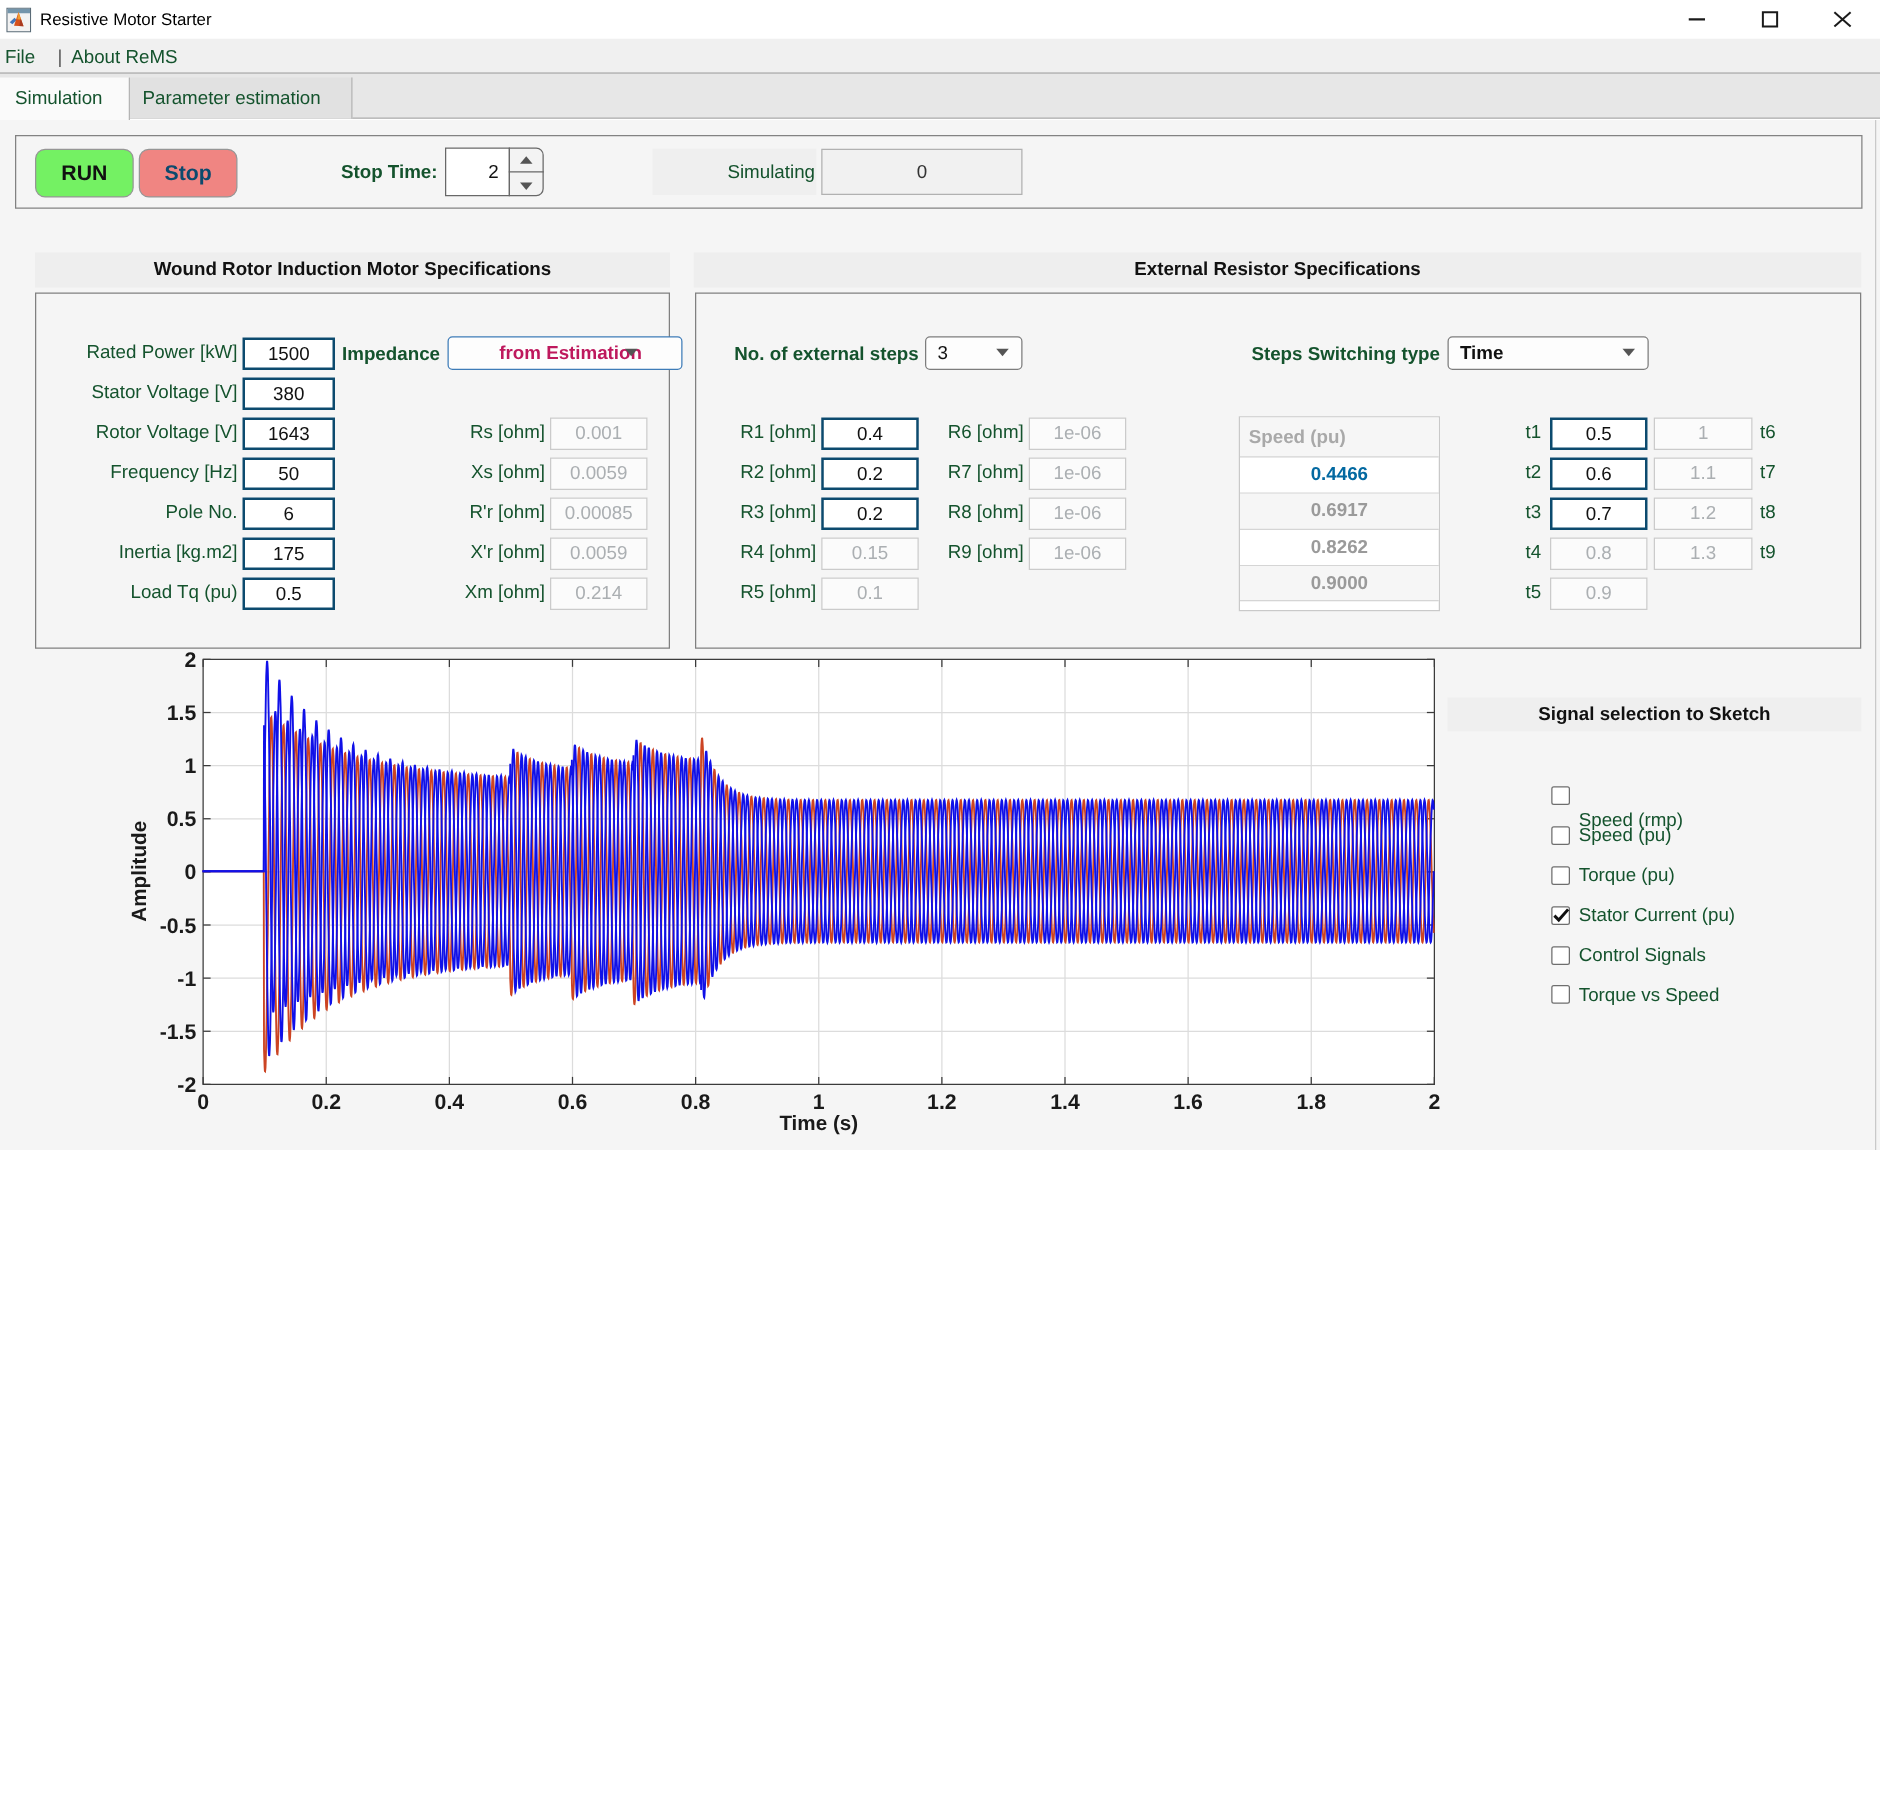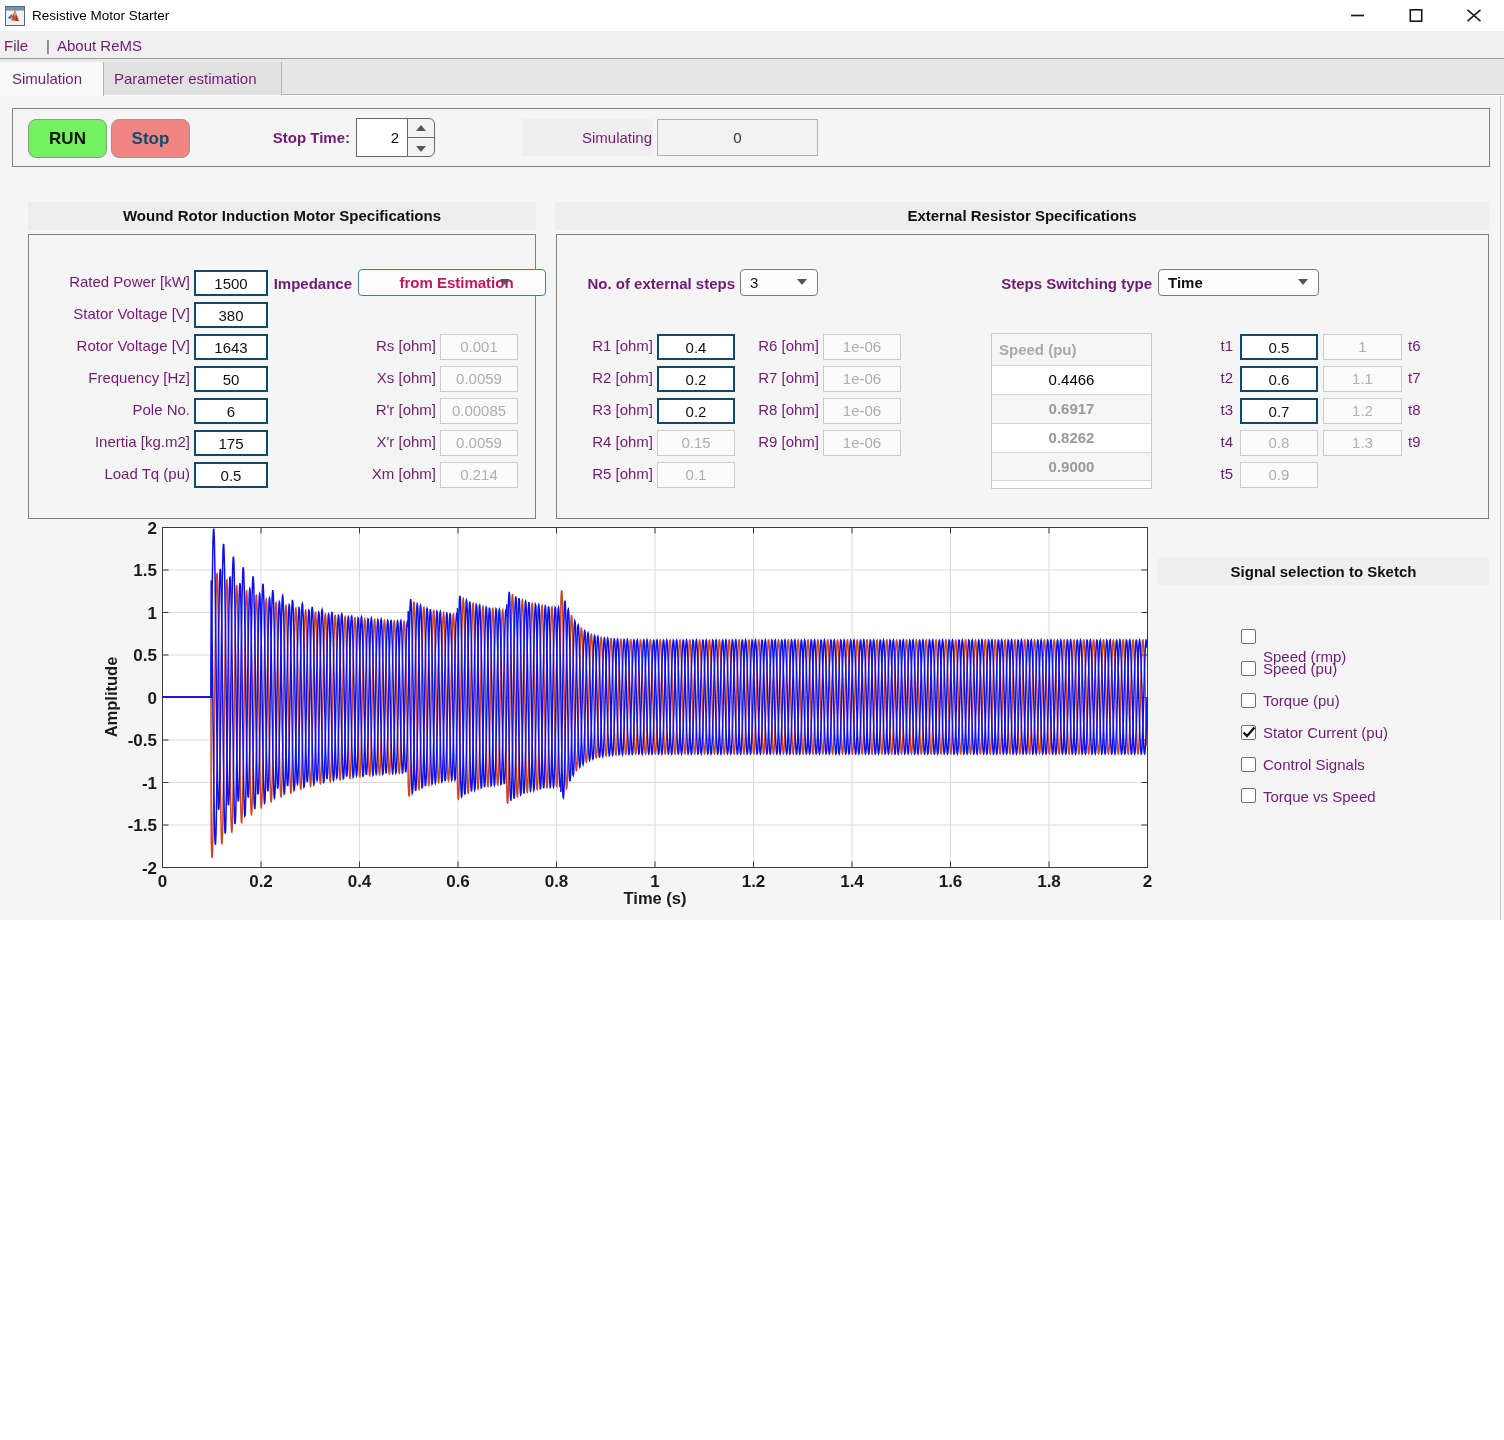--- a/index.html
+++ b/index.html
@@ -1,20 +1,20 @@
 <!DOCTYPE html>
 <html><head>
 <meta charset="utf-8">
 <style>
   * { margin:0; padding:0; box-sizing:border-box; }
   html,body { background:#fff; }
   #app { position:relative; width:1504px; height:1440px; background:#fff;
          font-family:"Liberation Sans", sans-serif; overflow:hidden; }
   .abs { position:absolute; }
-  .lbl { position:absolute; font-size:15px; color:#701a75; white-space:nowrap; }
+  .lbl { position:absolute; font-size:15px; color:#14532d; white-space:nowrap; }
   .bold { font-weight:bold; }
   .field { position:absolute; background:#fff; border:2px solid #0c4a6e;
            font-size:15px; color:#111; text-align:center; }
   .dfield { position:absolute; background:#fbfbfb; border:1px solid #cbcbcb;
             font-size:15px; color:#abafb2; text-align:center; }
   .cb { position:absolute; width:15px; height:15px; background:#fff;
         border:1px solid #6e6e6e; border-radius:2px; }
   .tri { position:absolute; width:0; height:0; border-left:5px solid transparent;
          border-right:5px solid transparent; border-top:6px solid #555; }
 </style>
@@ -129,21 +129,21 @@
   <div class="dfield" style="left:823px;top:366px;width:78px;height:26px;line-height:24px;">1e-06</div>
   <div class="lbl" style="left:739px;top:401px;width:80px;text-align:right;">R8 [ohm]</div>
   <div class="dfield" style="left:823px;top:398px;width:78px;height:26px;line-height:24px;">1e-06</div>
   <div class="lbl" style="left:739px;top:433px;width:80px;text-align:right;">R9 [ohm]</div>
   <div class="dfield" style="left:823px;top:430px;width:78px;height:26px;line-height:24px;">1e-06</div>
 
   <div class="abs" style="left:991px;top:333px;width:161px;height:156px;background:#fff;border:1px solid #c9c9c9;"></div>
   <div class="abs" style="left:992px;top:334px;width:159px;height:32px;background:#f6f6f6;border-bottom:1px solid #d5d5d5;
        font-weight:bold;font-size:15px;color:#a9a9a9;line-height:31px;padding-left:7px;">Speed (pu)</div>
   <div class="abs" style="left:992px;top:366px;width:159px;height:29px;border-bottom:1px solid #d5d5d5;
-       font-weight:normal;font-size:15px;color:#000000;text-align:center;line-height:28px;">0.4466</div>
+       font-weight:bold;font-size:15px;color:#0369a1;text-align:center;line-height:28px;">0.4466</div>
   <div class="abs" style="left:992px;top:395px;width:159px;height:29px;background:#f6f6f6;border-bottom:1px solid #d5d5d5;
        font-weight:bold;font-size:15px;color:#9a9a9a;text-align:center;line-height:28px;">0.6917</div>
   <div class="abs" style="left:992px;top:424px;width:159px;height:29px;border-bottom:1px solid #d5d5d5;
        font-weight:bold;font-size:15px;color:#9a9a9a;text-align:center;line-height:28px;">0.8262</div>
   <div class="abs" style="left:992px;top:453px;width:159px;height:28px;background:#f6f6f6;border-bottom:1px solid #d5d5d5;
        font-weight:bold;font-size:15px;color:#9a9a9a;text-align:center;line-height:27px;">0.9000</div>
   <div class="lbl" style="left:1203px;top:337px;width:30px;text-align:right;">t1</div>
   <div class="field" style="left:1240px;top:334px;width:78px;height:26px;line-height:24px;">0.5</div>
   <div class="lbl" style="left:1203px;top:369px;width:30px;text-align:right;">t2</div>
   <div class="field" style="left:1240px;top:366px;width:78px;height:26px;line-height:24px;">0.6</div>

